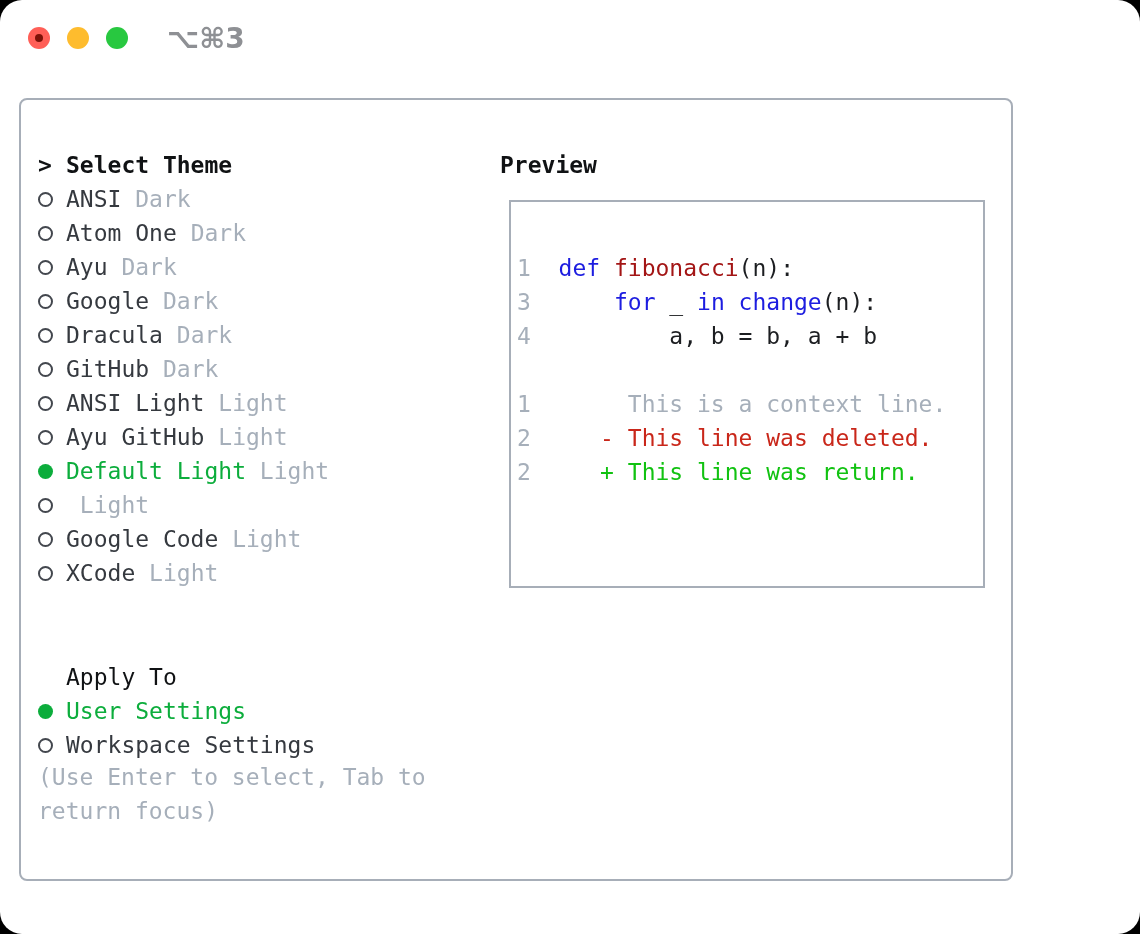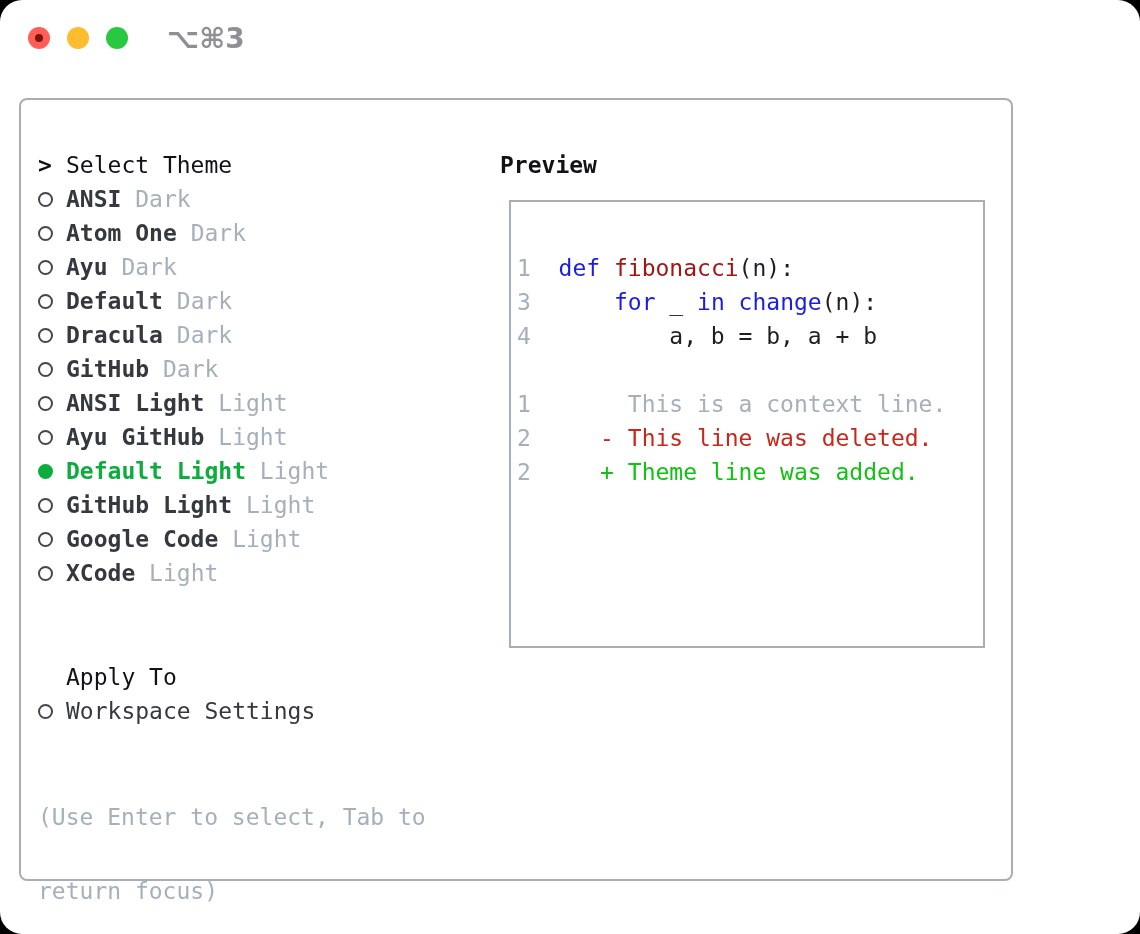--- a/index.html
+++ b/index.html
@@ -30,35 +30,35 @@
   .main-box{
     position:absolute;left:19px;top:98px;width:994px;height:783px;
     border:2px solid var(--border_gray);border-radius:8px;box-sizing:border-box;background:#fff;
   }
   
   .row{display:flex;align-items:center;height:34px;white-space:pre;}
   .marker{display:flex;align-items:center;width:28px;flex:0 0 28px;}
   .prompt{font-weight:bold;color:var(--heading_black);}
   .circle{width:11px;height:11px;border:2px solid #43474e;border-radius:50%;box-sizing:content-box;}
   .circle.sel{width:15px;height:15px;border:none;background:var(--accent_green);}
-  .hdr{font-weight:normal;color:var(--heading_black);}
-  .t-name{color:var(--text_dark);font-weight:bold;}
+  .hdr{font-weight:bold;color:var(--heading_black);}
+  .t-name{color:var(--text_dark);}
   .t-var{color:var(--muted_gray);margin-left:1ch;}
   .selected .t-name{color:var(--accent_green);}
   .opt-label{color:var(--text_dark);}
   .selected .opt-label{color:var(--accent_green);}
   .plain-hdr{color:var(--heading_black);}
   
   .theme-list{position:absolute;left:38px;top:148px;}
   .apply-block{position:absolute;left:38px;top:660px;}
   .hint-block{position:absolute;left:38px;top:760px;color:var(--muted_gray);}
-  .hint-block .row{height:34px;margin-top:40px;}
+  .hint-block .row{height:34px;}
   .preview-title{position:absolute;left:500px;top:148px;height:34px;line-height:34px;font-weight:bold;color:var(--heading_black);}
   .preview-box{
-    position:absolute;left:509px;top:200px;width:476px;height:448px;
+    position:absolute;left:509px;top:200px;width:476px;height:388px;
     border:2px solid var(--border_gray);box-sizing:border-box;
     padding:49px 0 0 6px;overflow:hidden;
   }
   .pline{height:34px;line-height:34px;white-space:pre;}
   .c-num{color:var(--muted_gray);}
   .c-pl{color:#1c1e21;}
   .c-kw{color:var(--keyword_blue);}
   .c-fn{color:var(--function_red);}
   .c-ctx{color:var(--muted_gray);}
   .c-del{color:var(--deleted_red);}
@@ -80,54 +80,55 @@
 
   <div class="theme-list">
     <div class="row">
       <span class="marker"><span class="prompt">&gt;</span></span>
       <span class="hdr">Select Theme</span>
     </div>
     <div id="theme-items">
         <div class="row"><span class="marker"><span class="circle"></span></span><span class="t-name">ANSI</span><span class="t-var">Dark</span></div>
         <div class="row"><span class="marker"><span class="circle"></span></span><span class="t-name">Atom One</span><span class="t-var">Dark</span></div>
         <div class="row"><span class="marker"><span class="circle"></span></span><span class="t-name">Ayu</span><span class="t-var">Dark</span></div>
-        <div class="row"><span class="marker"><span class="circle"></span></span><span class="t-name">Default</span><span class="t-var">Dark</span></div>
+        <div class="row"><span class="marker"><span class="circle"></span></span><span class="t-name">Google</span><span class="t-var">Dark</span></div>
         <div class="row"><span class="marker"><span class="circle"></span></span><span class="t-name">Dracula</span><span class="t-var">Dark</span></div>
         <div class="row"><span class="marker"><span class="circle"></span></span><span class="t-name">GitHub</span><span class="t-var">Dark</span></div>
         <div class="row"><span class="marker"><span class="circle"></span></span><span class="t-name">ANSI Light</span><span class="t-var">Light</span></div>
         <div class="row"><span class="marker"><span class="circle"></span></span><span class="t-name">Ayu GitHub</span><span class="t-var">Light</span></div>
         <div class="row selected"><span class="marker"><span class="circle sel"></span></span><span class="t-name">Default Light</span><span class="t-var">Light</span></div>
-        <div class="row"><span class="marker"><span class="circle"></span></span><span class="t-name">GitHub Light</span><span class="t-var">Light</span></div>
+        <div class="row"><span class="marker"><span class="circle"></span></span><span class="t-var">Light</span></div>
         <div class="row"><span class="marker"><span class="circle"></span></span><span class="t-name">Google Code</span><span class="t-var">Light</span></div>
         <div class="row"><span class="marker"><span class="circle"></span></span><span class="t-name">XCode</span><span class="t-var">Light</span></div>
       </div>
   </div>
 
   <div class="apply-block">
     <div class="row">
       <span class="marker"></span>
       <span class="plain-hdr">Apply To</span>
     </div>
     <div id="apply-items">
+        <div class="row selected"><span class="marker"><span class="circle sel"></span></span><span class="opt-label">User Settings</span></div>
         <div class="row"><span class="marker"><span class="circle"></span></span><span class="opt-label">Workspace Settings</span></div>
       </div>
   </div>
 
   <div class="hint-block">
     <div class="row">(Use Enter to select, Tab to</div>
     <div class="row">return focus)</div>
   </div>
 
   <div class="preview-title">Preview</div>
 
   <div class="preview-box">
     <div id="preview-lines">
         <div class="pline"><span class="c-num">1</span><span class="c-pl">  </span><span class="c-kw">def</span><span class="c-pl"> </span><span class="c-fn">fibonacci</span><span class="c-pl">(n):</span></div>
         <div class="pline"><span class="c-num">3</span><span class="c-pl">      </span><span class="c-kw">for</span><span class="c-pl"> _ </span><span class="c-kw">in</span><span class="c-pl"> </span><span class="c-kw">change</span><span class="c-pl">(n):</span></div>
         <div class="pline"><span class="c-num">4</span><span class="c-pl">          a, b = b, a + b</span></div>
         <div class="pline"></div>
         <div class="pline"><span class="c-num">1</span><span class="c-ctx">       This is a context line.</span></div>
         <div class="pline"><span class="c-num">2</span><span class="c-del">     - This line was deleted.</span></div>
-        <div class="pline"><span class="c-num">2</span><span class="c-add">     + Theme line was added.</span></div>
+        <div class="pline"><span class="c-num">2</span><span class="c-add">     + This line was return.</span></div>
       </div>
   </div>
 
 </div>
 
 </body></html>

